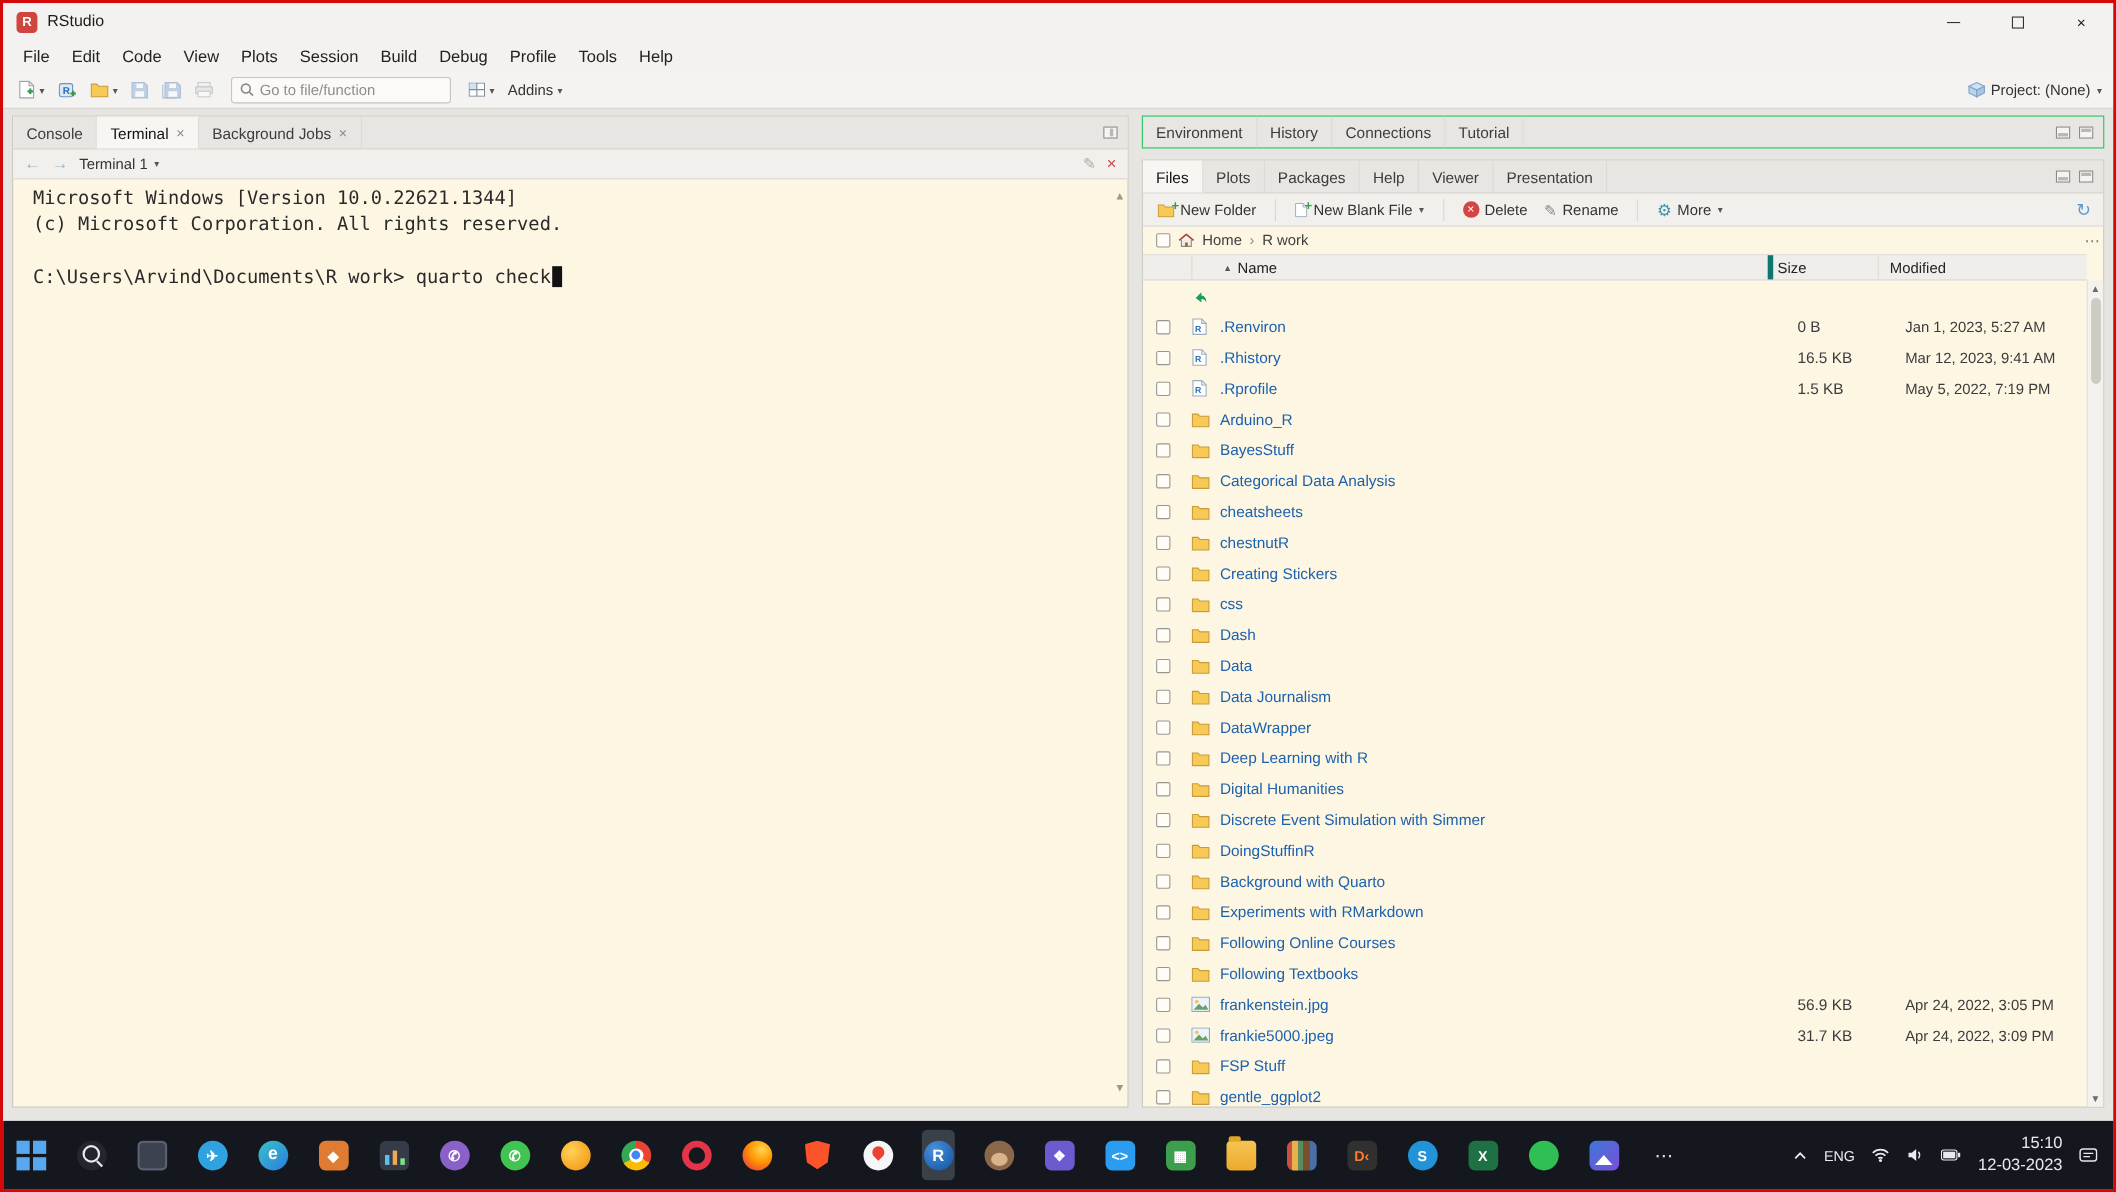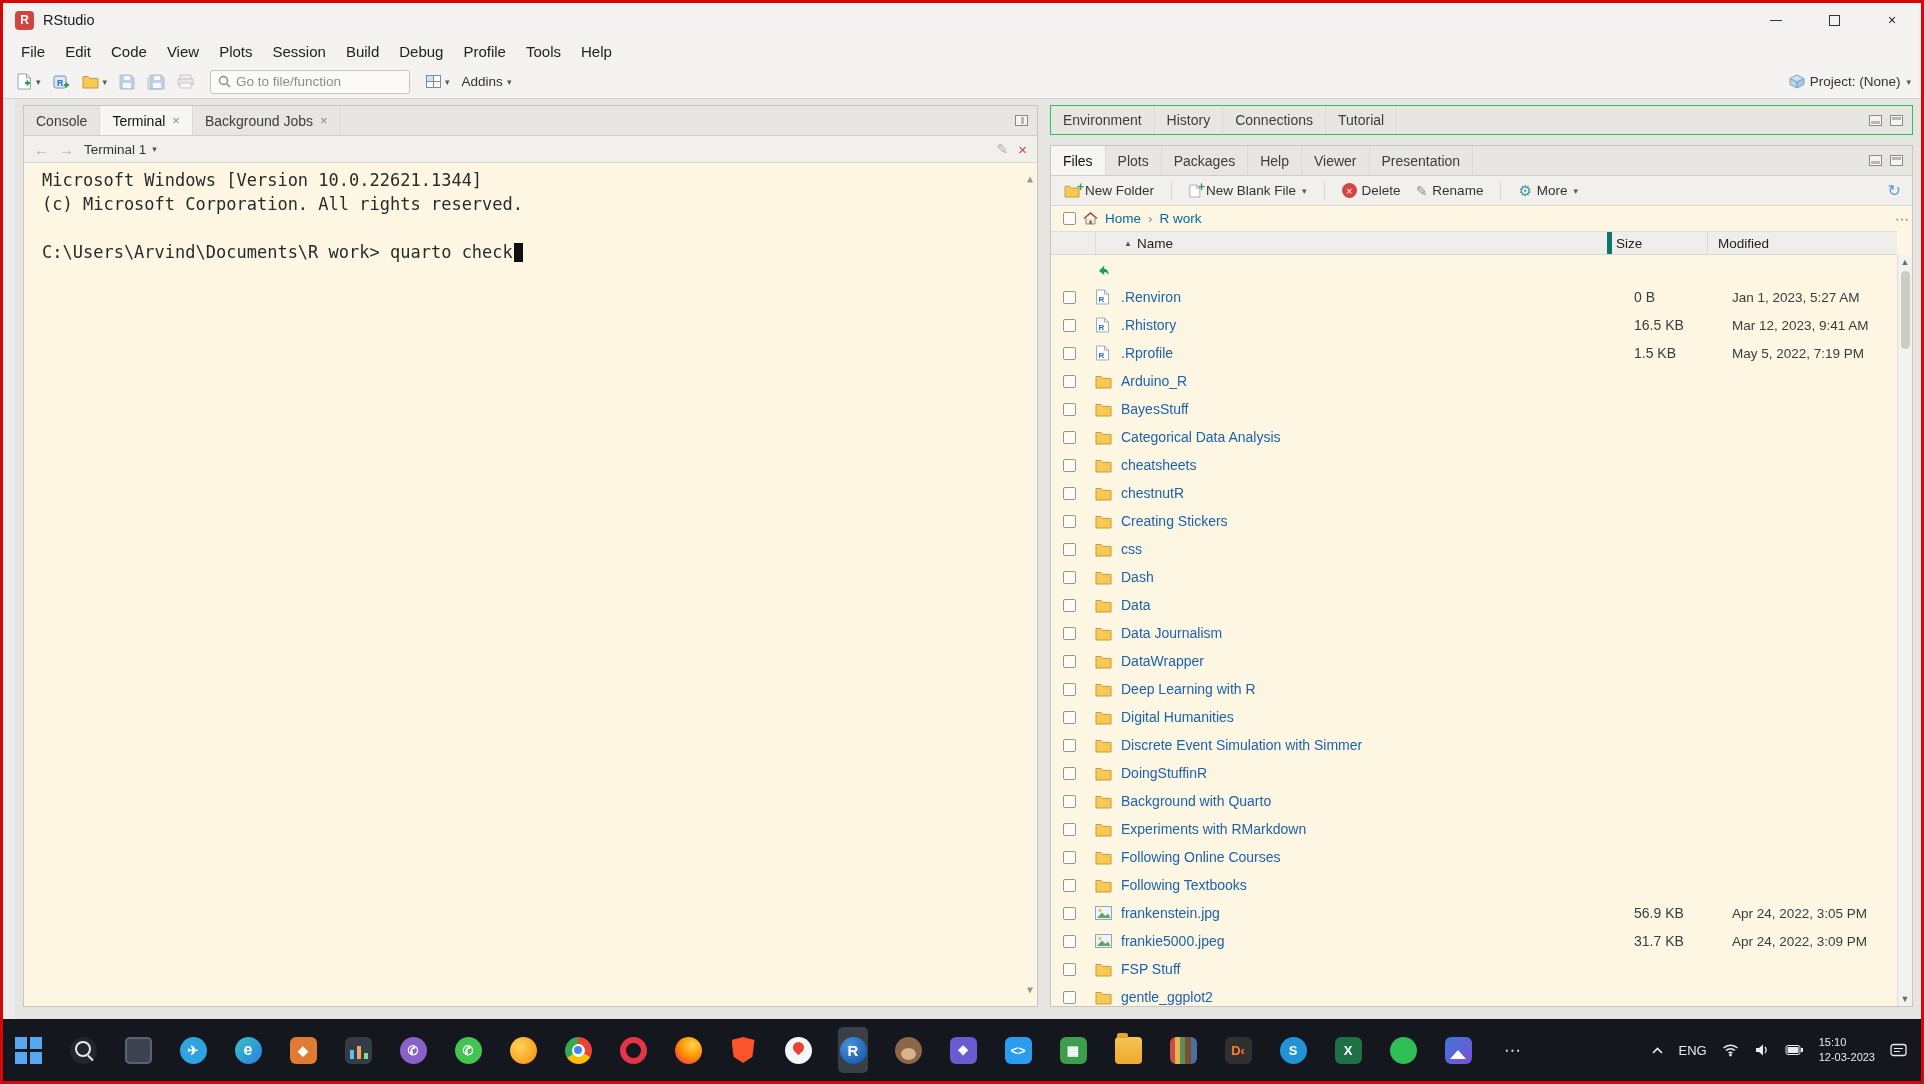--- a/index.html
+++ b/index.html
@@ -26,21 +26,21 @@
   .tbtn { display:flex; align-items:center; gap:3px; padding:3px 4px; border-radius:3px; }
   .tbtn.disabled { opacity:.45; }
   .caret { font-size:9px; color:#555; margin-left:1px; }
   .tsep { width:1px; height:20px; background:#d9d7d3; margin:0 6px; }
   .goto-box { display:flex; align-items:center; gap:5px; background:#fbfaf8; border:1px solid #c6c4c0; border-radius:3px; height:24px; width:200px; padding:0 7px; margin:0 8px; }
   .goto-box input { border:none; outline:none; background:transparent; font-size:13.5px; color:#444; width:100%; font-family:"Liberation Sans",sans-serif; }
   .goto-box input::placeholder { color:#8f8d89; }
   .toolbar-right { margin-left:auto; display:flex; align-items:center; gap:5px; font-size:13.5px; color:#333; }
 
   
-  .workspace { flex:1; min-height:0; display:flex; gap:12px; padding:6px 8px 12px 8px; background:#e7e5e2;margin-left:12px; }
+  .workspace { flex:1; min-height:0; display:flex; gap:12px; padding:6px 8px 12px 8px; background:#e7e5e2; }
   .pane { background:#fdf6e3; border:1px solid #c8c6c0; display:flex; flex-direction:column; min-height:0; }
 
   .tabbar { height:30px; background:#e7e6e3; border-bottom:1px solid #cfcdc8; display:flex; align-items:stretch; flex:none; }
   .tabs { display:flex; align-items:stretch; }
   .tab { display:flex; align-items:center; gap:7px; padding:0 12px; font-size:14px; color:#3d3d3d; border-right:1px solid #dcdad6; }
   .tab.active { background:#f7f6f3; color:#111; }
   .tab-close { color:#8a8a8a; font-size:13px; }
   .pane-btns { margin-left:auto; display:flex; align-items:center; gap:8px; padding-right:9px; }
   .pane-ico { width:13px; height:11px; border:1px solid #8a8a8a; display:inline-block; background:#f5f4f1; position:relative; }
   .pane-ico.min::after { content:''; position:absolute; left:1px; right:1px; bottom:1px; height:3px; background:#b9b7b2; }
@@ -71,21 +71,21 @@
   .ft-btn { display:flex; align-items:center; gap:5px; padding:2px 4px; border-radius:3px; }
   .del-ico { width:15px; height:15px; border-radius:50%; background:#d64541; color:#fff; font-size:11px; display:inline-flex; align-items:center; justify-content:center; }
   .gear-ico { color:#3f93a8; font-size:15px; }
   .pencil2 { color:#8a8a8a; font-size:14px; }
   .refresh-ico { margin-left:auto; color:#5b9bd5; font-size:16px; padding-right:2px; }
   .nf-wrap { position:relative; display:inline-flex; }
   .nf-plus { position:absolute; right:-4px; top:-4px; color:#2f9e44; font-weight:bold; font-size:12px; }
 
   .files-body { flex:1; min-height:0; position:relative; display:flex; flex-direction:column; }
   .breadcrumb { height:25px; display:flex; align-items:center; gap:7px; padding:0 0 0 12px; font-size:13.5px; flex:none; }
-  .bc-link { color:#0369a1; text-decoration:none;text-align:right; }
+  .bc-link { color:#404040; text-decoration:none;text-align:right; }
   .bc-sep { color:#8a8a8a; }
   .bc-ellipsis { margin-left:auto; margin-right:3px; color:#777; font-size:14px; }
 
   .checkbox { width:13px; height:13px; border:1px solid #979792; background:#fffdf6; border-radius:2px; display:inline-block; flex:none; }
 
   .ftable-header { height:24px; background:#efeeea; border-top:1px solid #e0ded8; border-bottom:1px solid #d9d7d2; display:flex; align-items:center; font-size:13.5px; color:#222; margin-right:15px; flex:none; }
   .fh-cell { height:100%; display:flex; align-items:center; }
   .fh-check { width:44px; }
   .fh-name { flex:1; gap:5px; padding-left:28px; border-left:1px solid #dddbd5; }
   .fh-size { width:100px; padding-left:4px; border-left:5px solid #0f766e; }
@@ -134,21 +134,21 @@
   .tb-monkey::after { content:''; width:15px; height:12px; background:#d9b38c; border-radius:50%; position:absolute; bottom:4px; }
   .tb-folder { background:linear-gradient(#f6c452,#eda92f); border-radius:4px; }
   .tb-folder::before { content:''; position:absolute; top:-4px; left:2px; width:11px; height:5px; background:#e3a42a; border-radius:2px 2px 0 0; }
   .tb-books { background-image:linear-gradient(90deg,#c94f43 0 5px,#e8b14c 5px 10px,#5b8e5f 10px 15px,#7a4f2d 15px 21px,#4a6fa5 21px 27px); }
   .tb-photos { background:linear-gradient(135deg,#3d77d8,#7a4fd8); }
   .tb-photos::after { content:''; border-left:8px solid transparent; border-right:8px solid transparent; border-bottom:9px solid #fff; position:absolute; bottom:5px; }
   .tb-more { background:transparent; font-size:17px; letter-spacing:1px; color:#dfe3e8; font-weight:normal; }
 
   .tray { margin-left:auto; display:flex; align-items:center; gap:15px; color:#e8eaee; }
   .tray-lang { font-size:13px; }
-  .tray-clock { text-align:left; font-size:11px; line-height:1.35; }
+  .tray-clock { text-align:right; font-size:15px; line-height:1.35; }
   .tray svg { display:block; }
 
   .goto-mag { flex:none; }
 </style>
 </head>
 <body>
 
 <div class="screen">
   <div class="rstudio-window">
 

